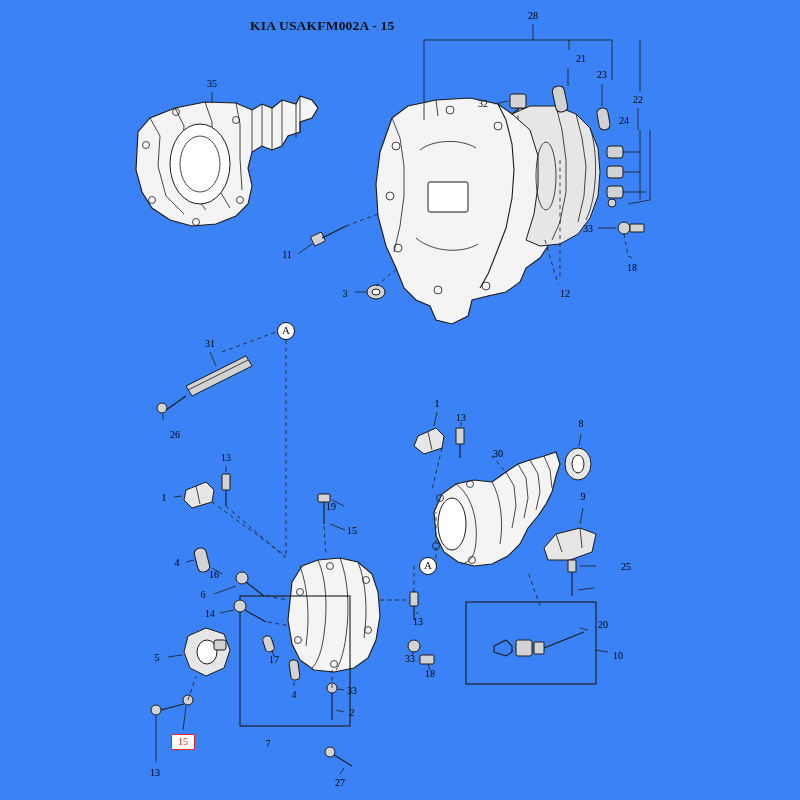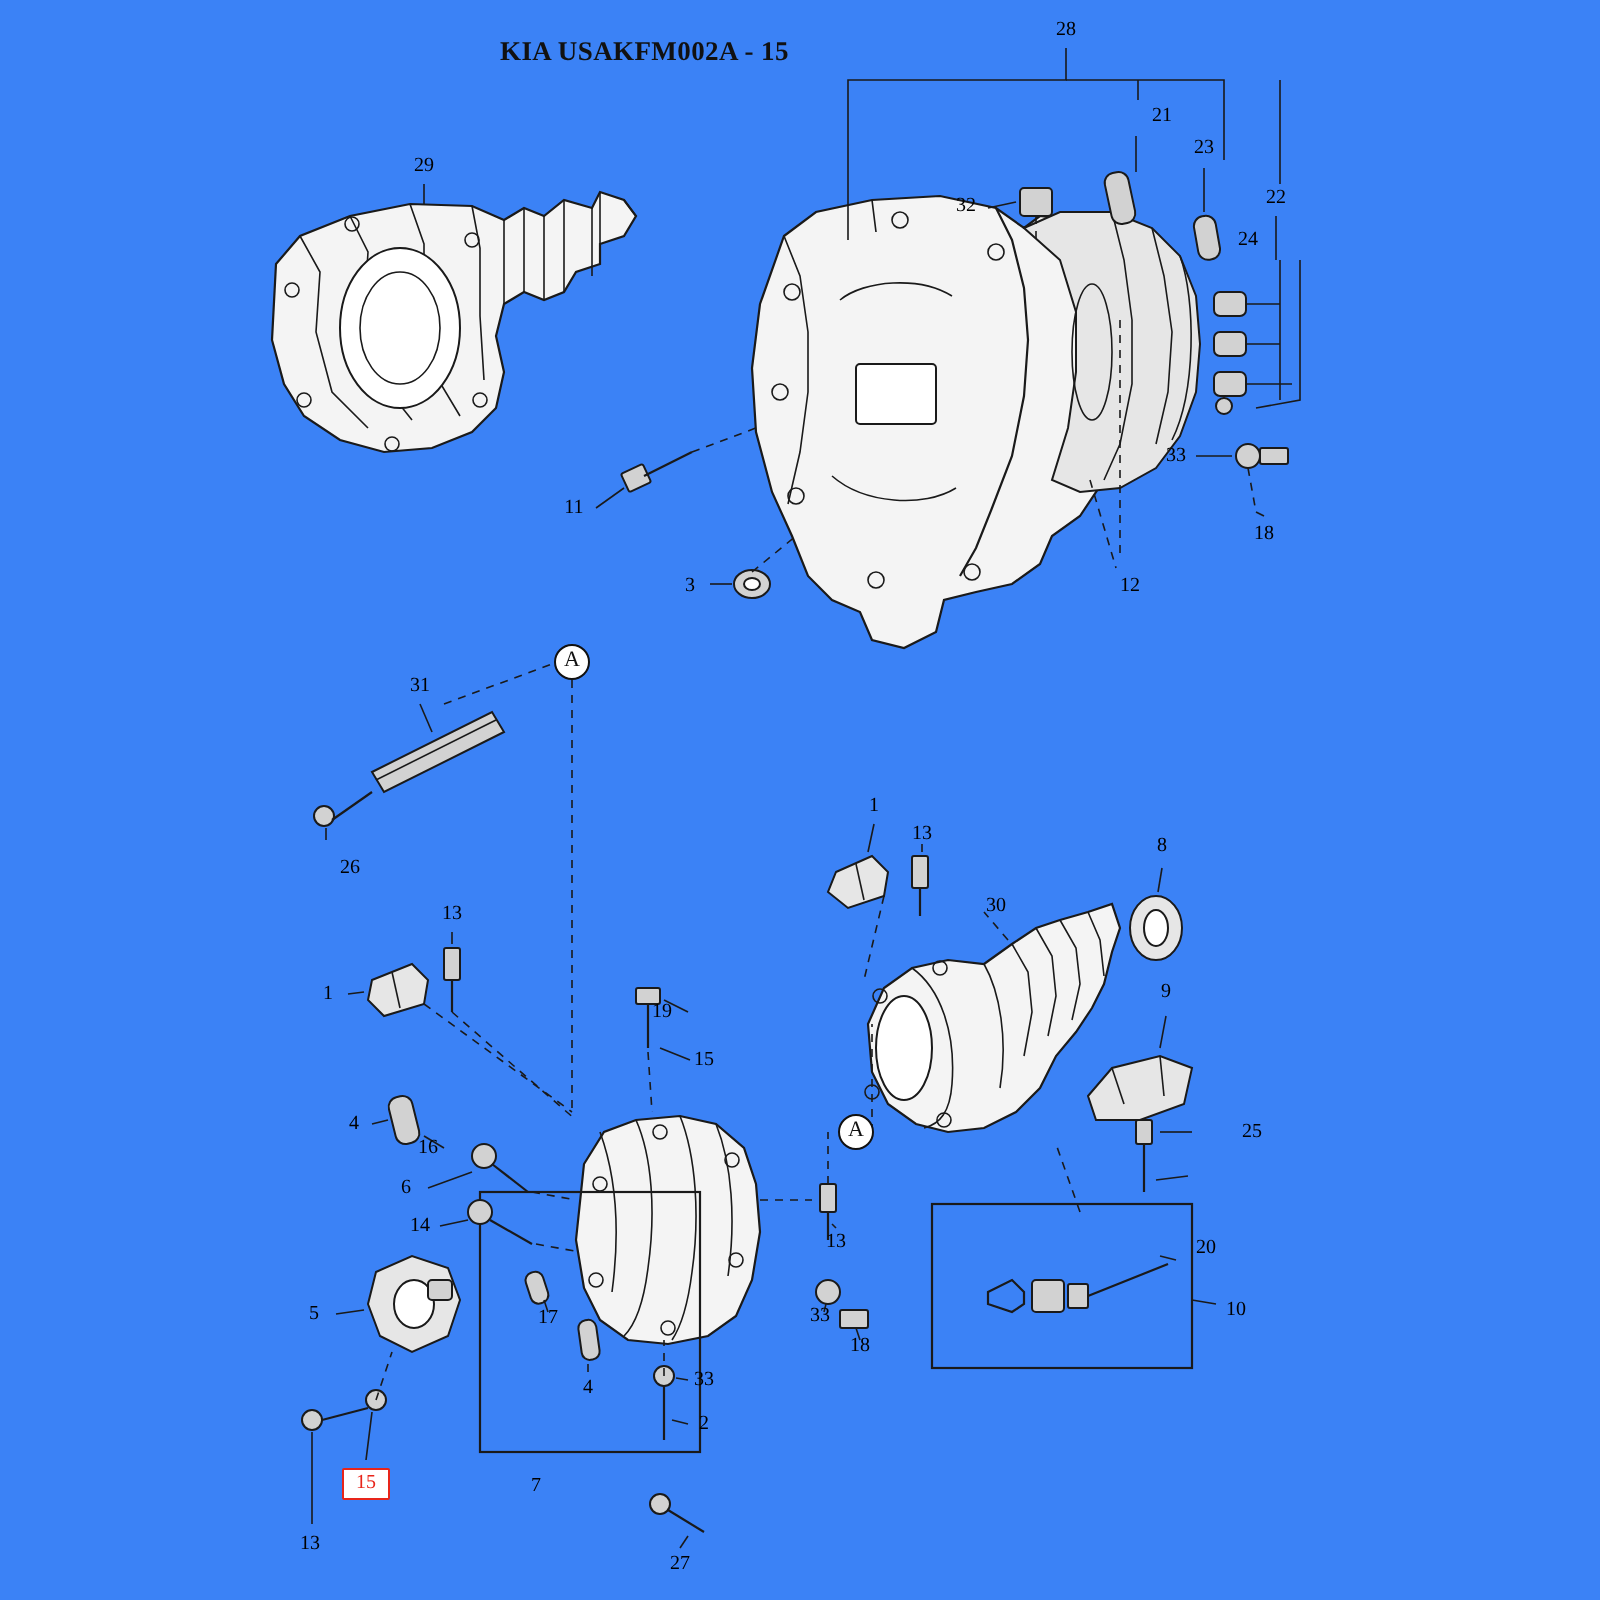--- a/index.html
+++ b/index.html
@@ -355,21 +355,21 @@
       <path class="ln-t" d="M461,426 L461,422"></path>
       <path class="ln-d" d="M442,448 L432,490"></path>
     </g>
 
     <path class="ln-d" d="M286,340 L286,556"></path>
     <path class="ln-d" d="M436,566 L436,512"></path>
     <path class="ln-d" d="M380,600 L406,600"></path>
     <path class="ln-d" d="M560,160 L560,280"></path>
   </svg>
 
-  <div class="callout" style="left:212px; top:83px;">29</div>
+  <div class="callout" style="left:212px; top:83px;">35</div>
   <div class="callout" style="left:533px; top:15px;">28</div>
   <div class="callout" style="left:566px; top:58px;margin-left:15px;">21</div>
   <div class="callout" style="left:602px; top:74px;">23</div>
   <div class="callout" style="left:638px; top:99px;">22</div>
   <div class="callout" style="left:624px; top:120px;">24</div>
   <div class="callout" style="left:483px; top:103px;">32</div>
   <div class="callout" style="left:588px; top:228px;">33</div>
   <div class="callout" style="left:632px; top:267px;">18</div>
   <div class="callout" style="left:287px; top:254px;">11</div>
   <div class="callout" style="left:345px; top:293px;">3</div>

